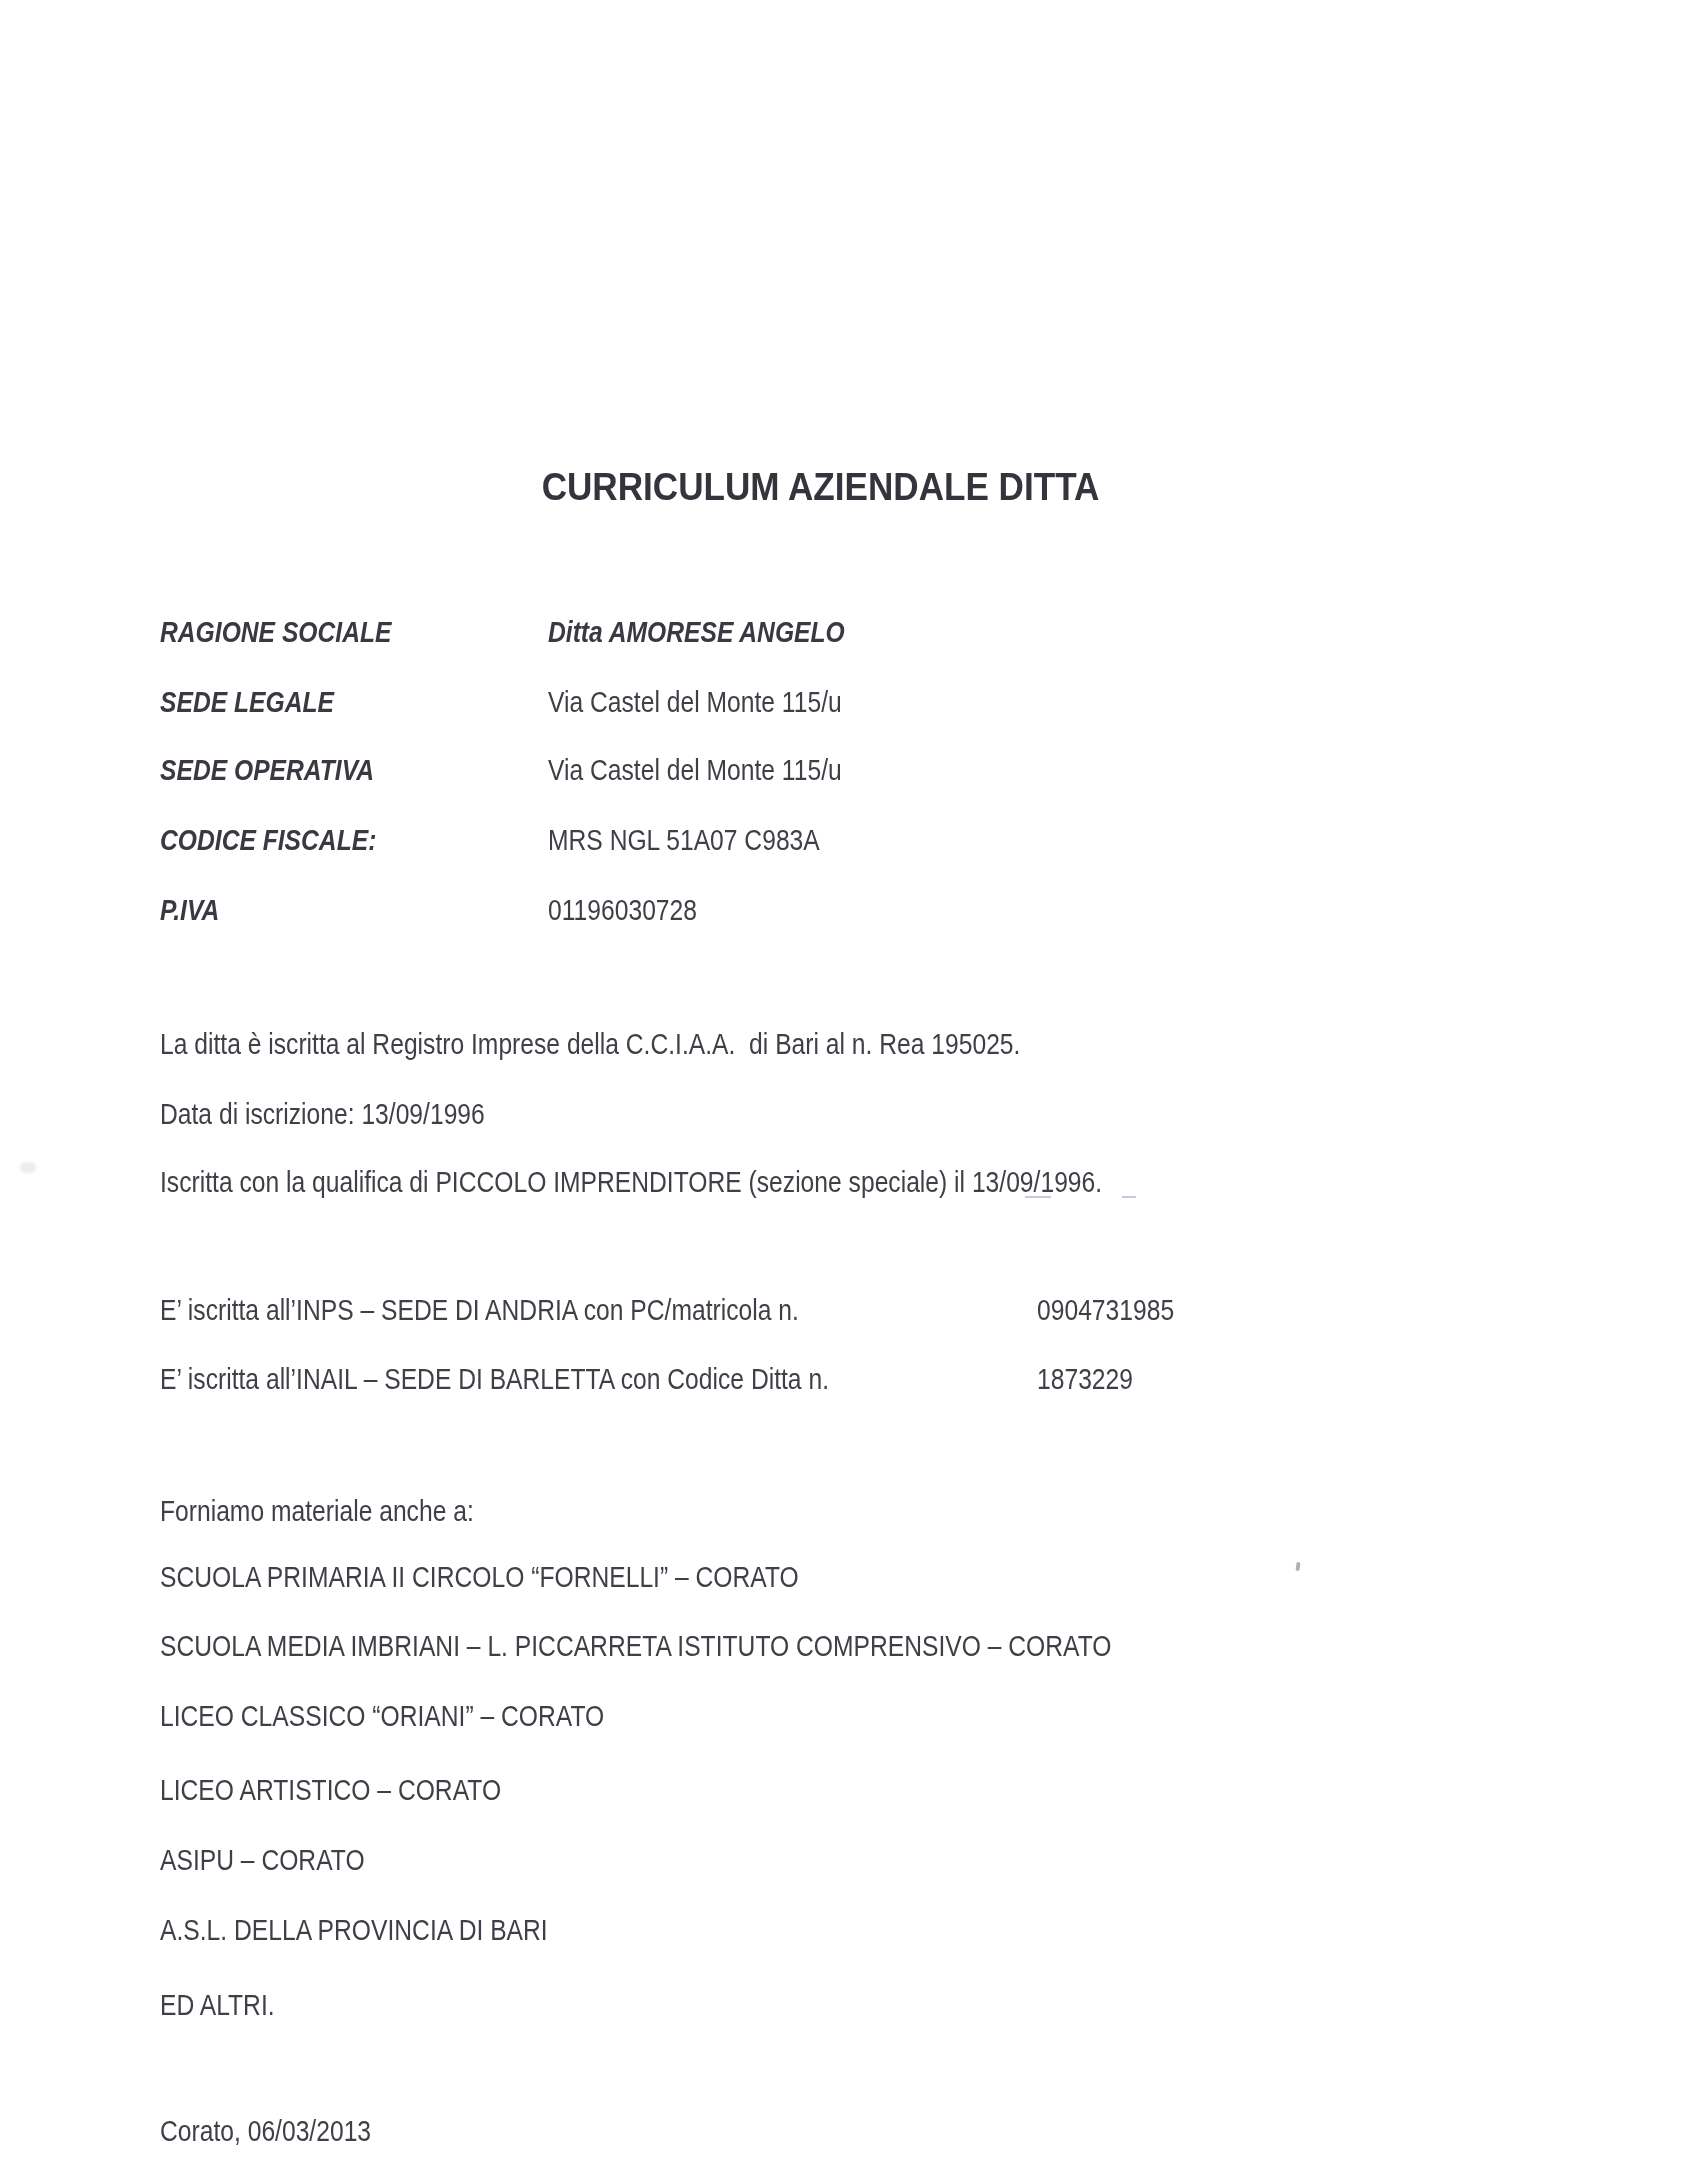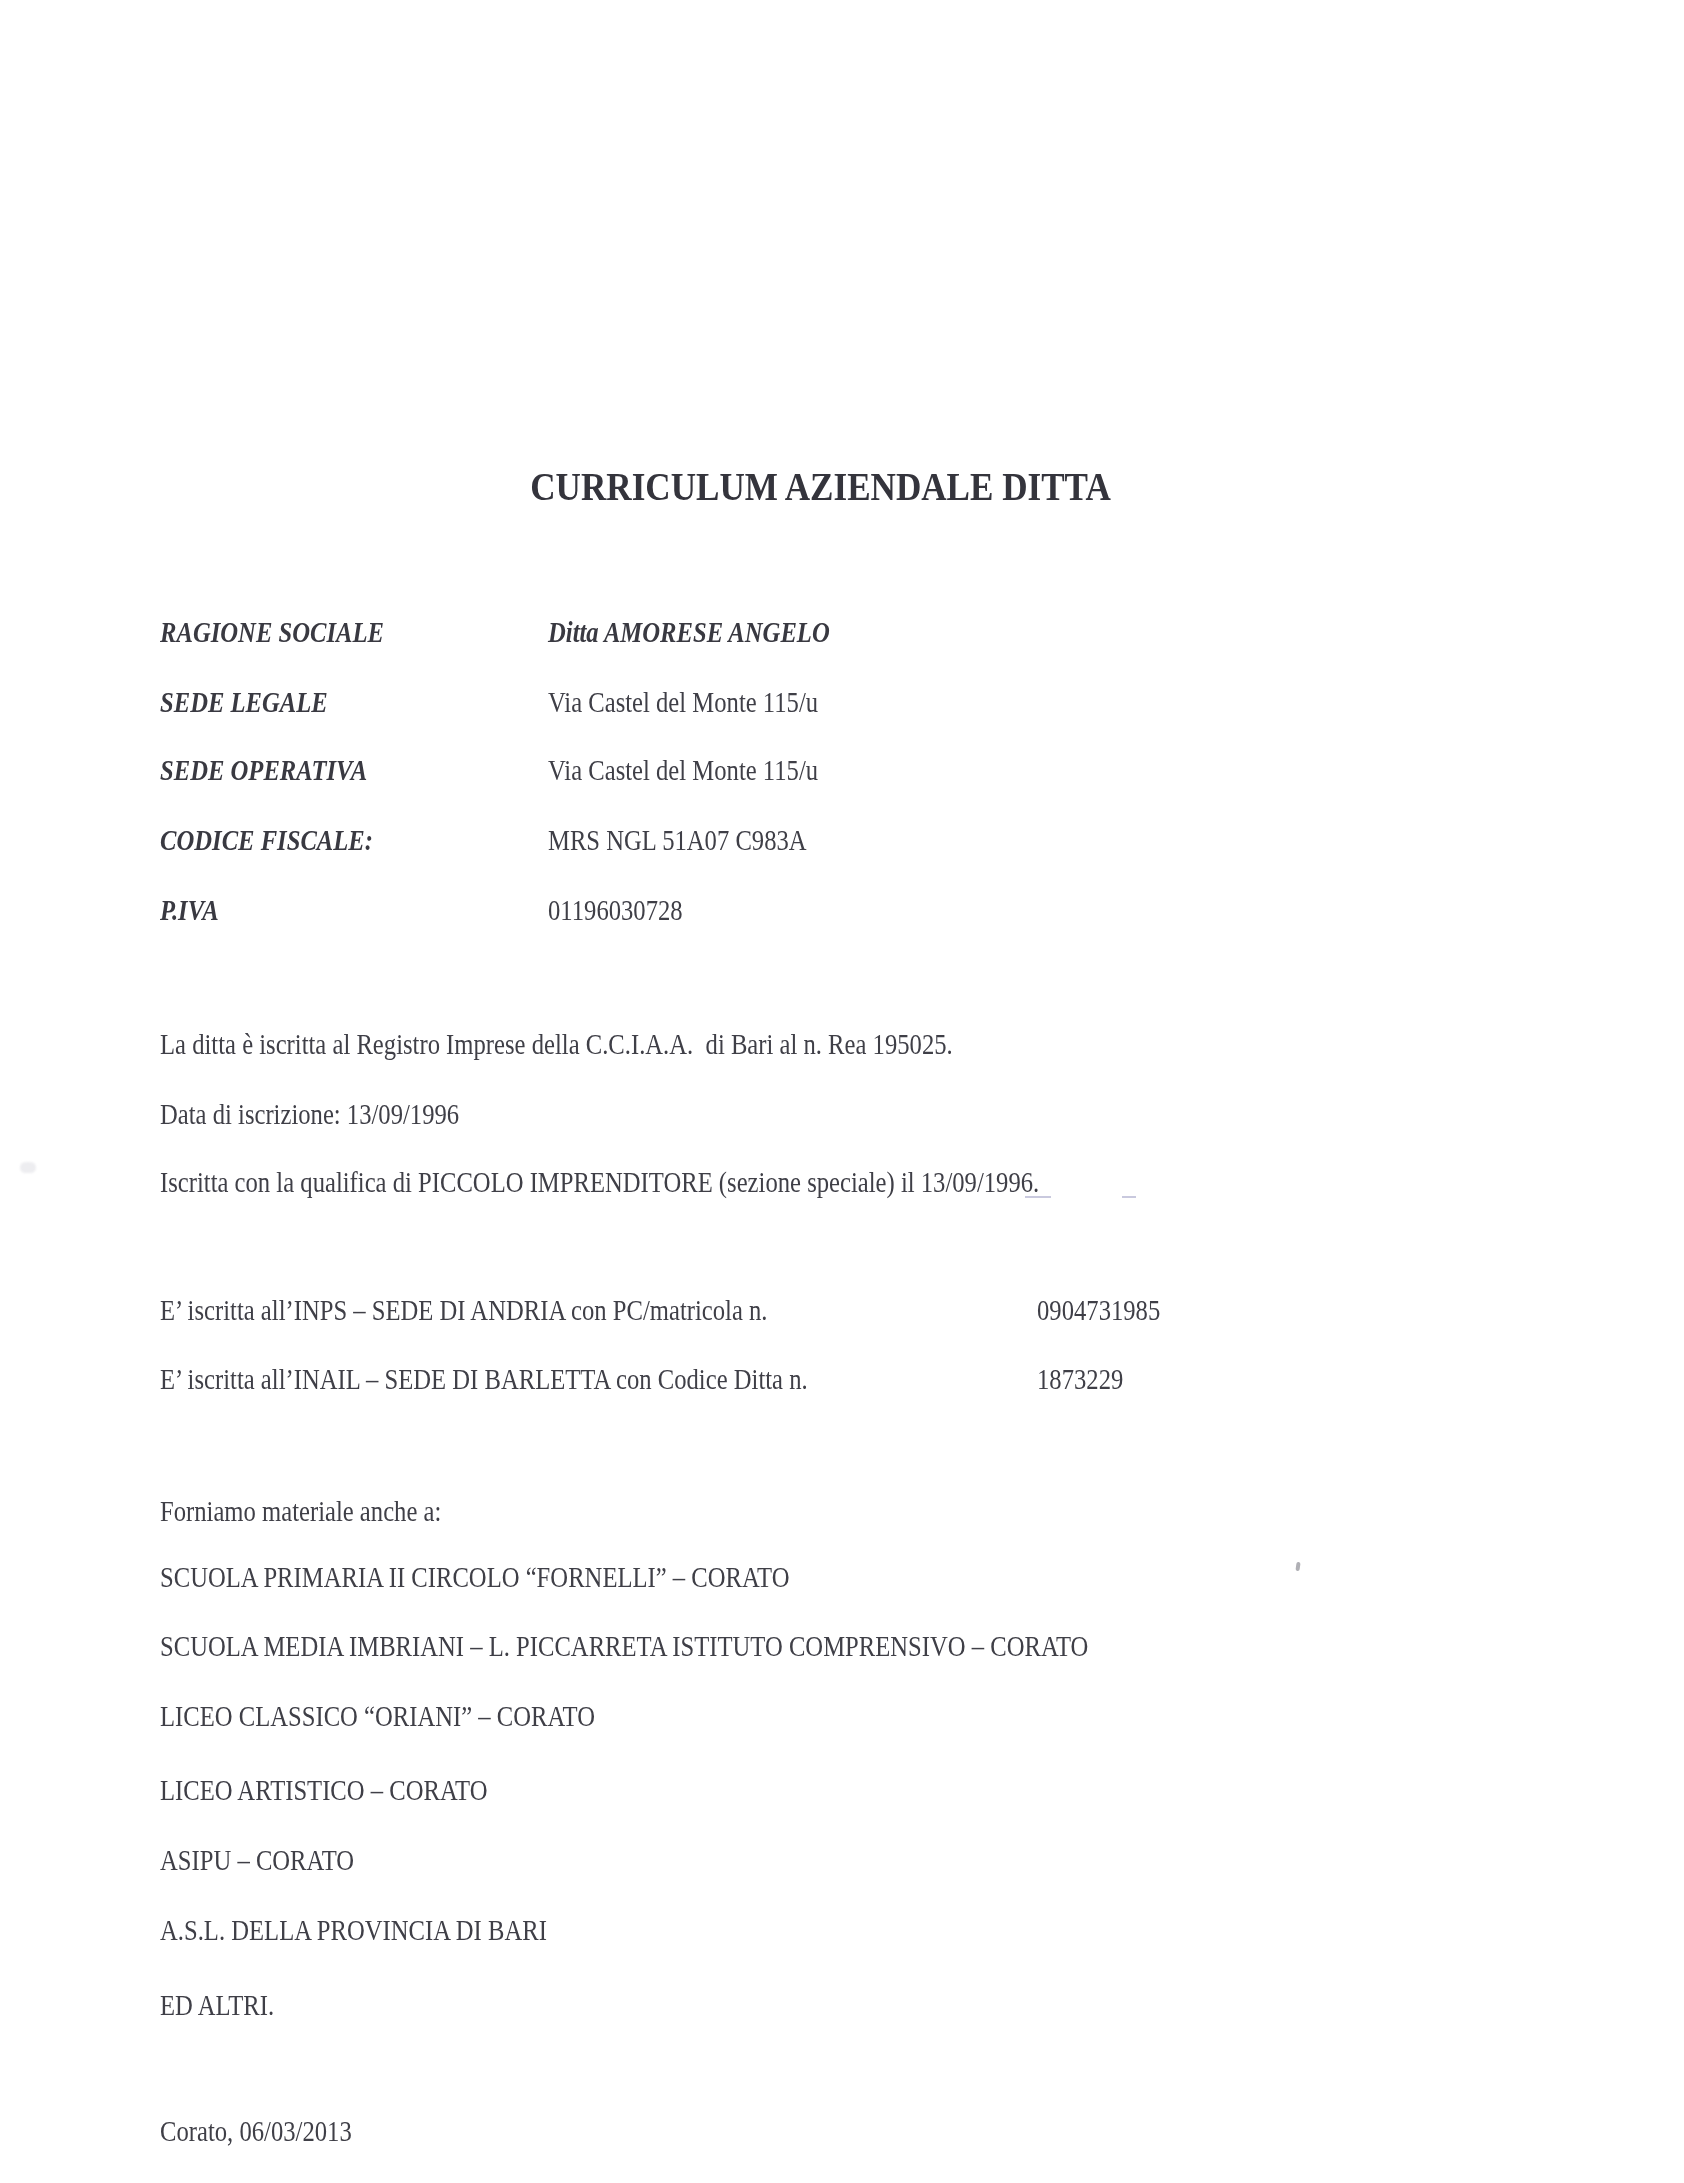--- a/index.html
+++ b/index.html
@@ -6,21 +6,21 @@
     margin: 0;
     padding: 0;
     background: #ffffff;
   }
   .page {
     position: relative;
     width: 1685px;
     height: 2183px;
     background: #ffffff;
     overflow: hidden;
-    font-family: Liberation Serif, serif;
+    font-family: Liberation Sans, sans-serif;
   }
   .doc-title {
     position: absolute;
     top: 466px;
     left: 0;
     width: 1641px;
     text-align: center;
     font-size: 39px;
     line-height: 41px;
     font-weight: bold;

